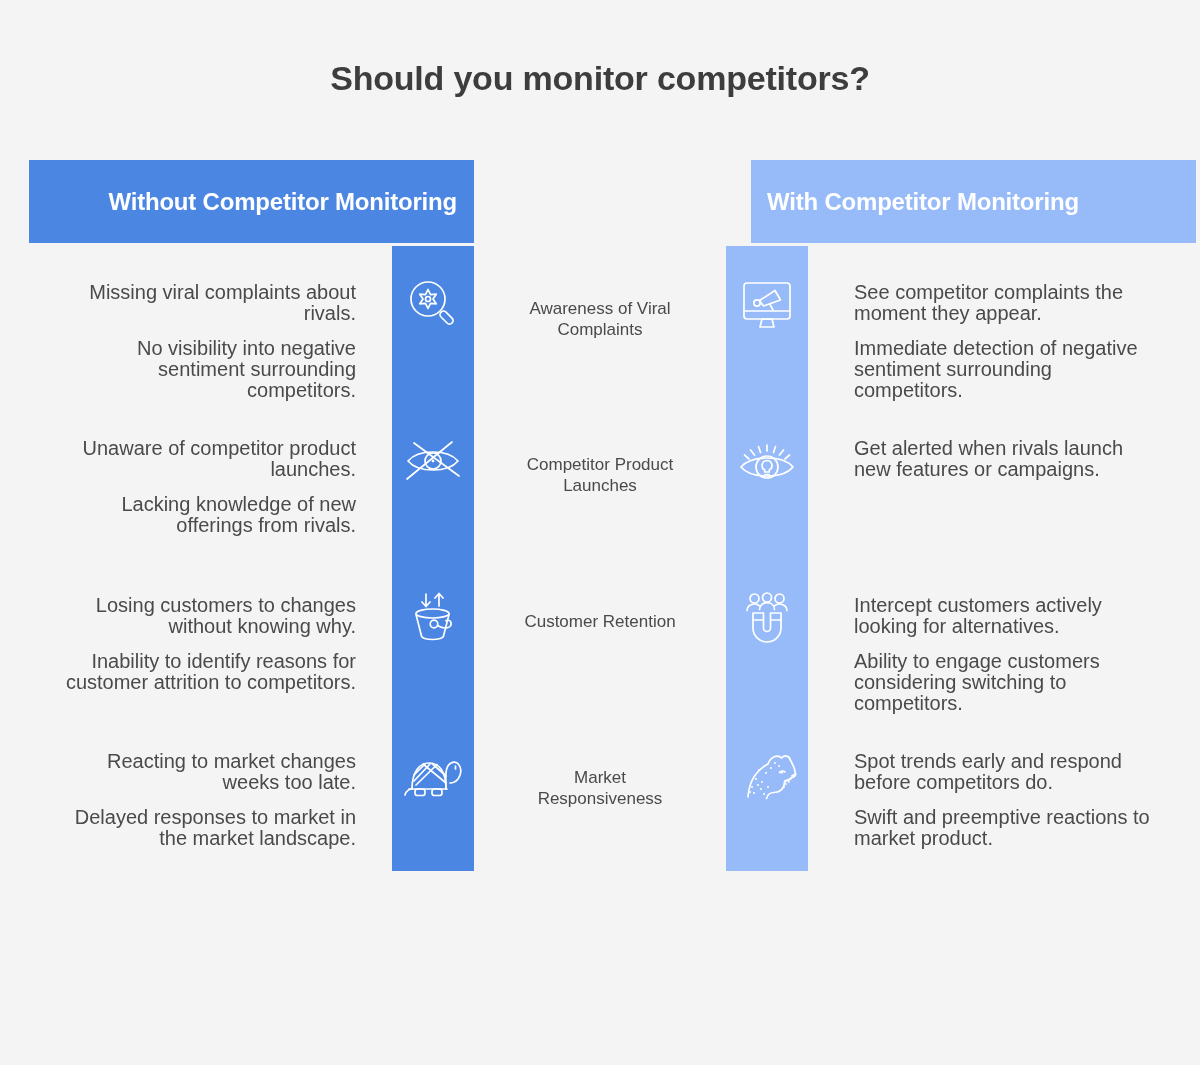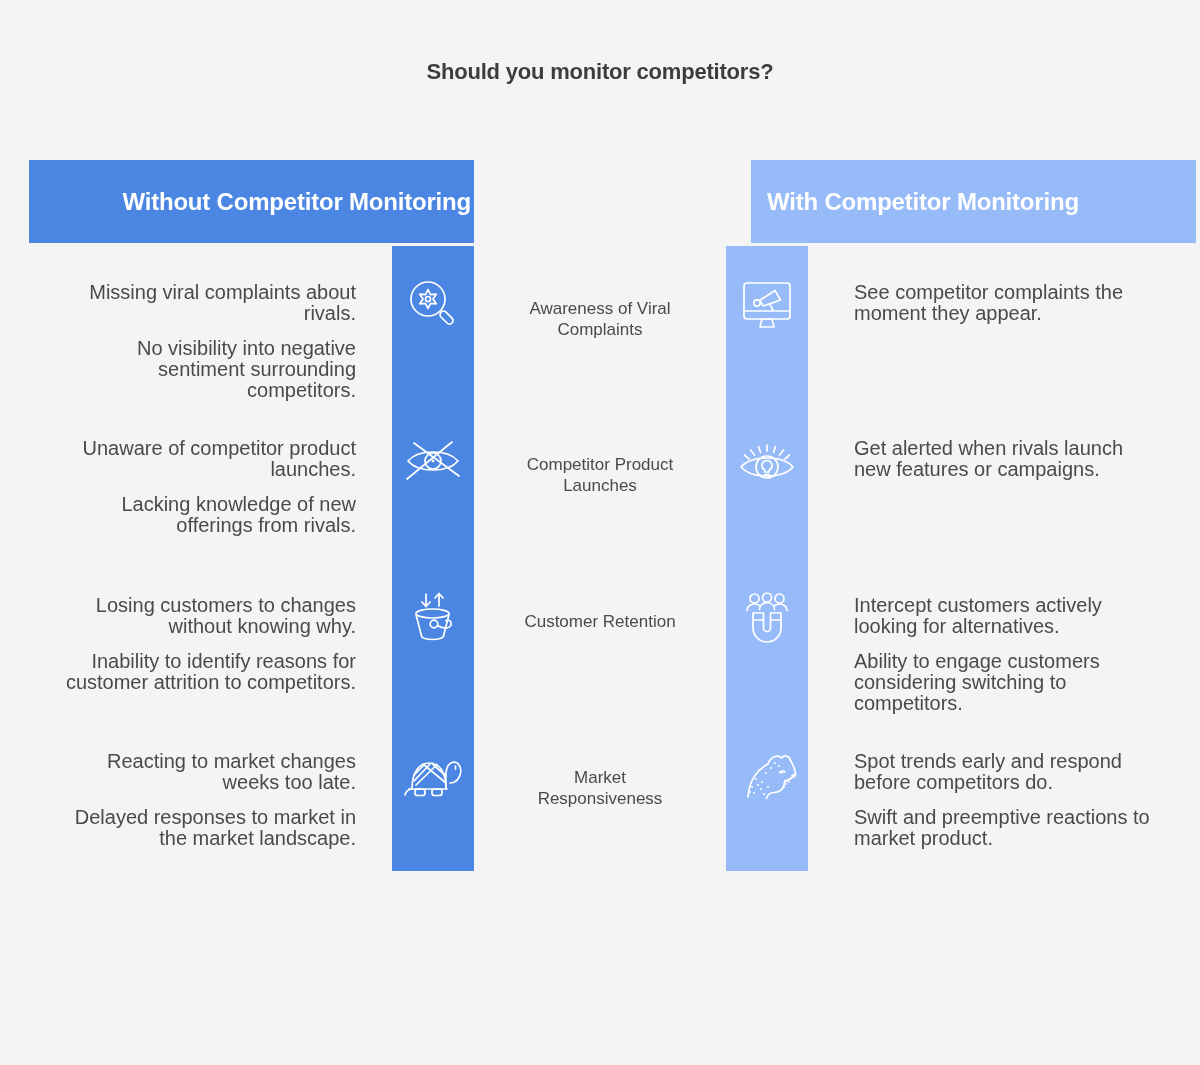--- a/index.html
+++ b/index.html
@@ -3,29 +3,29 @@
 <meta charset="utf-8">
 <style>
   html,body { margin:0; padding:0; }
   .page {
     position:relative; width:1200px; height:1065px;
     background:#f5f4f5; overflow:hidden;
     font-family:"Liberation Sans", sans-serif;
   }
   .title {
     position:absolute; top:59px; left:0; width:1200px;
-    text-align:center; font-size:22px; font-weight:bold;
+    text-align:center; font-size:34px; font-weight:bold;
     color:#3d3d3d; letter-spacing:-0.2px;
   }
   .header {
     position:absolute; top:160px; height:83px; width:445px;
     display:flex; align-items:center; box-sizing:border-box;
     color:#ffffff; font-size:24px; font-weight:bold; letter-spacing:-0.2px;
   }
-  .header-left  { left:29px;  background:#4b86e3; justify-content:flex-end; padding-right:3px; }
+  .header-left  { left:29px;  background:#4b86e3; justify-content:flex-end; padding-right:17px; }
   .header-right { left:726px; background:#97baf9; justify-content:flex-start; padding-left:16px; }
   .rows {
     position:absolute; left:29px; top:246px; width:1142px;
     display:grid;
     grid-template-columns:363px 82px 252px 82px 363px;
     grid-template-rows:repeat(4, 156.25px);
   }
   .cell { box-sizing:border-box; }
   .left-text  { text-align:right; padding:36px 36px 0 36px; }
   .right-text { text-align:left;  padding:36px 15px 0 46px; }
@@ -79,20 +79,21 @@
     <line x1="9" y1="37" x2="55" y2="37"></line>
     <path d="M25,53 L27,45 H37 L39,53 Z"></path>
     <circle cx="22" cy="29" r="3.2"></circle>
     <path d="M24.5,26.5 L40,16.5 L45.5,26 L28.5,32 Z"></path>
     <path d="M35,30.5 L38,36"></path>
   </svg>
         </span>
   </div>
   <div class="cell right-text">
     <p class="point">See competitor complaints the moment they appear.</p>
+    <p class="point">Immediate detection of negative sentiment surrounding competitors.</p>
   </div>
 
   <div class="cell left-text">
     <p class="point">Unaware of competitor product launches.</p>
     <p class="point">Lacking knowledge of new offerings from rivals.</p>
   </div>
   <div class="cell strip strip-left" style="background: rgb(75, 134, 227);">
     <span class="icon-slot">
           <svg viewBox="0 0 64 64" fill="none" stroke="#ffffff" stroke-width="1.7" stroke-linecap="round" stroke-linejoin="round">
     <path d="M7,31 C17,19 47,19 57,31 C47,43 17,43 7,31 Z"></path>

